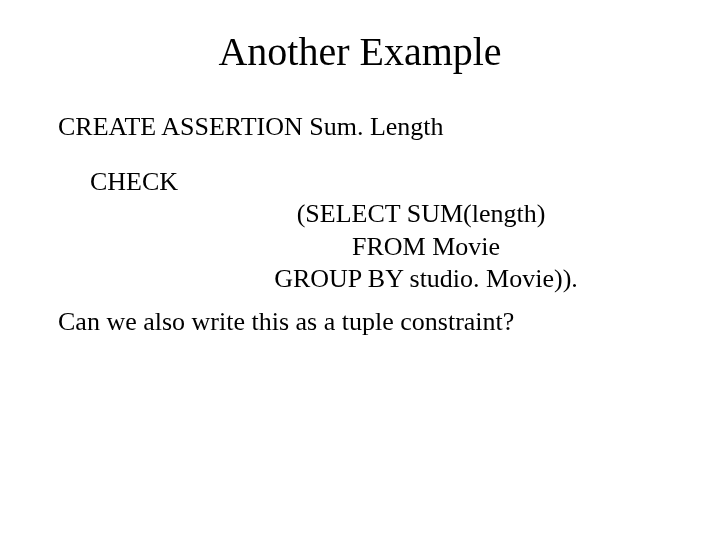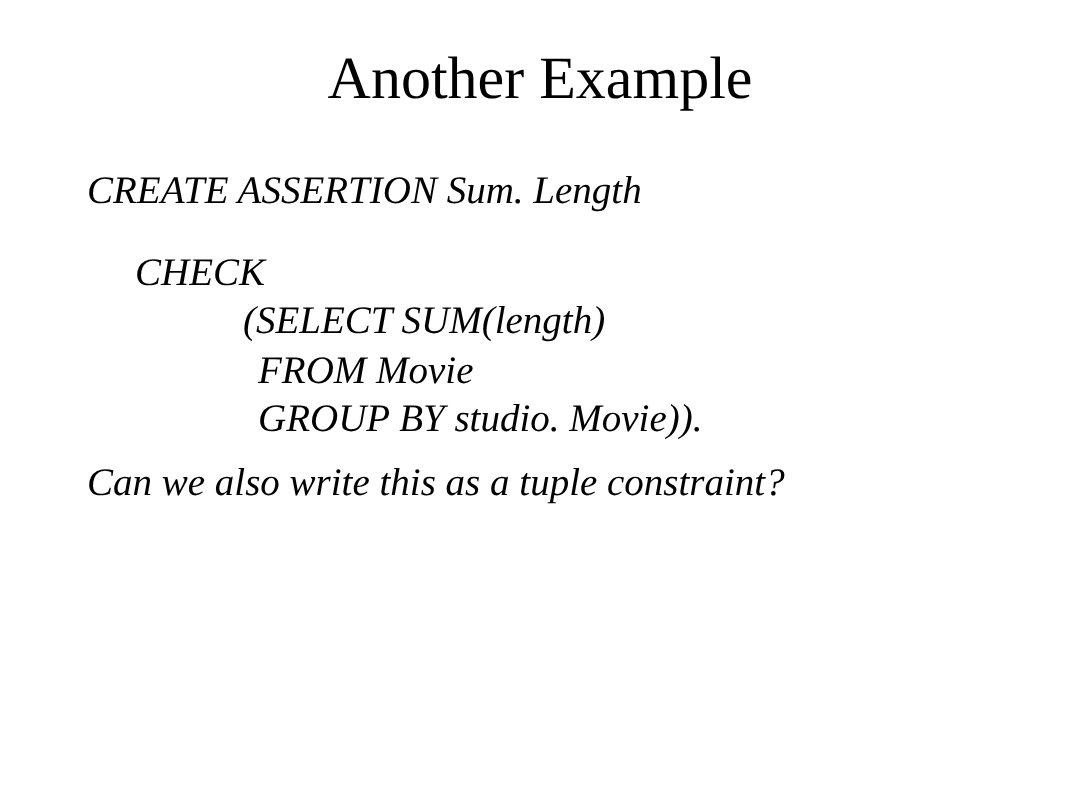--- a/index.html
+++ b/index.html
@@ -22,32 +22,31 @@
     text-align: center;
     padding-top: 28px;
     padding-bottom: 36px;
     font-weight: normal;
   }
   .body {
     font-size: 26px;
     line-height: 1.25;
     padding-left: 58px;
     padding-right: 40px;
-    font-style: italic;
   }
   .line-statement {
     margin-bottom: 22px;
   }
   .code-block {
     padding-left: 32px;
     margin-bottom: 10px;
   }
   .code-block div.l2 { padding-left: 30px; }
-  .code-block div.l3 { padding-left: 72px; }
-  .code-block div.l3b { padding-left: 82px; }
+  .code-block div.l3 { padding-left: 72px; text-align: center; }
+  .code-block div.l3b { padding-left: 82px; text-align: center; }
   .question {
   }
 </style>
 </head>
 <body>
 
 <div class="slide">
   <div class="title">Another Example</div>
 
   <div class="body">

